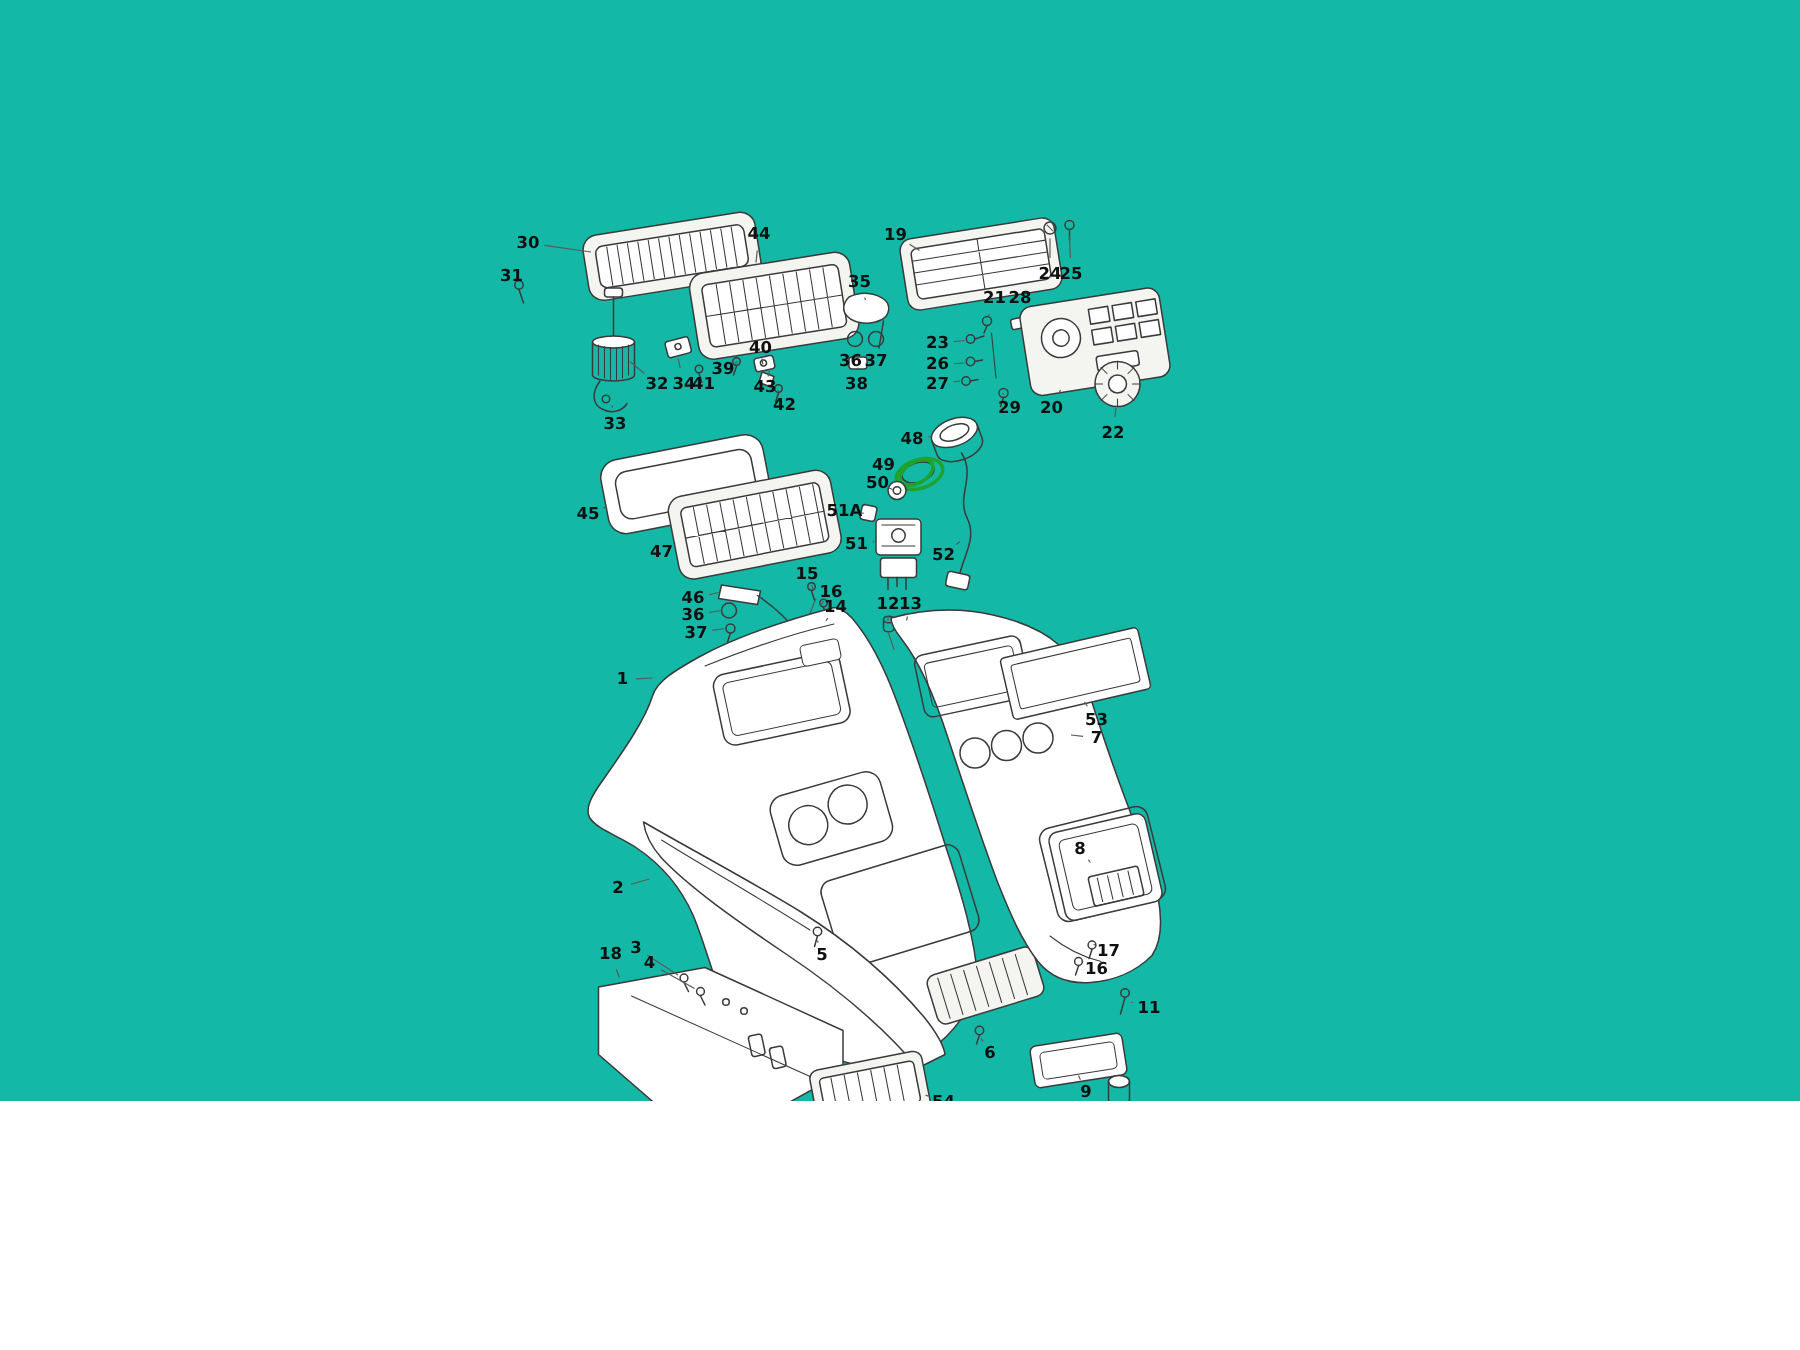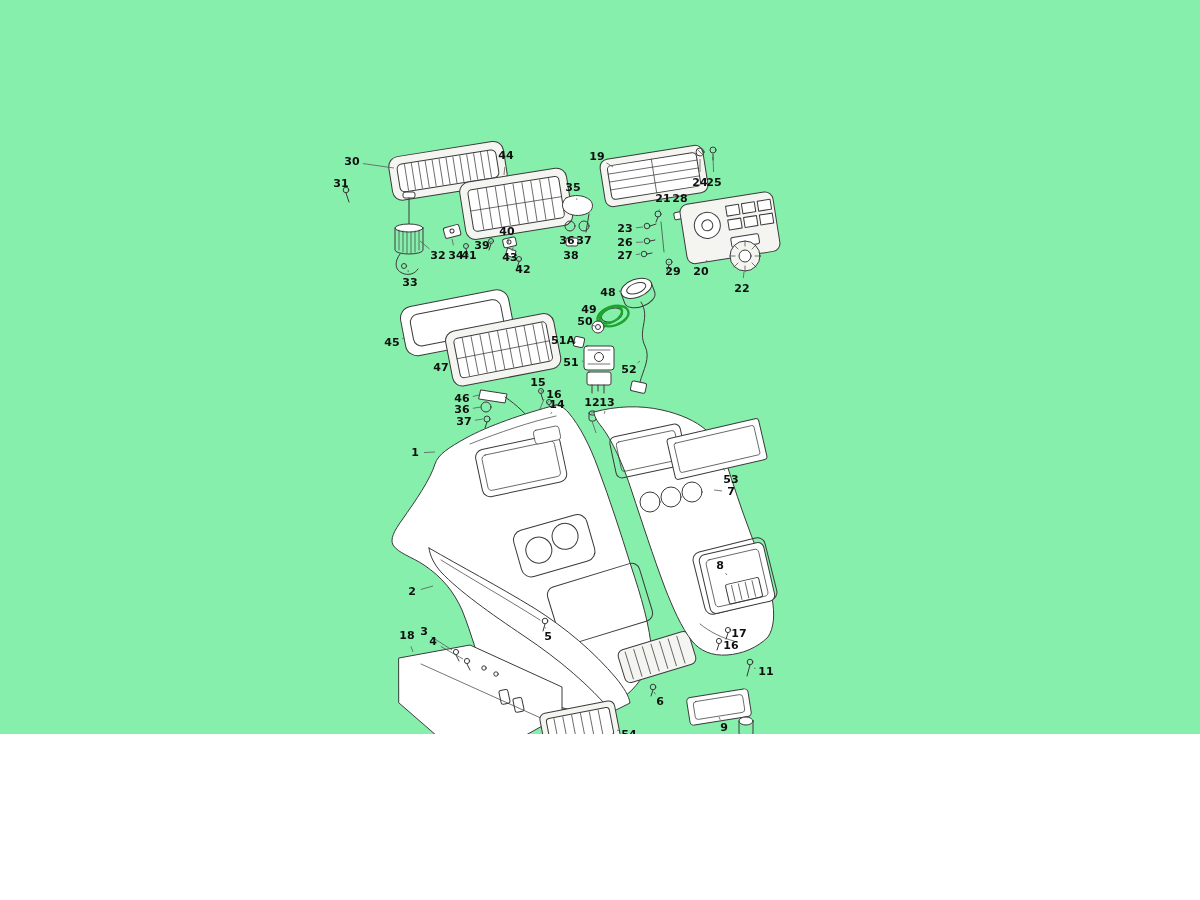--- a/index.html
+++ b/index.html
@@ -5,21 +5,21 @@
   html, body {
     margin: 0;
     padding: 0;
     background: #ffffff;
     font-family: "DejaVu Sans", "Liberation Sans", sans-serif;
   }
   .page {
     position: relative;
     width: 1200px;
     height: 734px;
-    background: #86efac;
+    background: #14b8a6;
     overflow: hidden;
   }
   svg { display: block; }
   .art {
     stroke: #3a3a3a;
     stroke-width: 1;
     fill: none;
     stroke-linecap: round;
     stroke-linejoin: round;
   }

